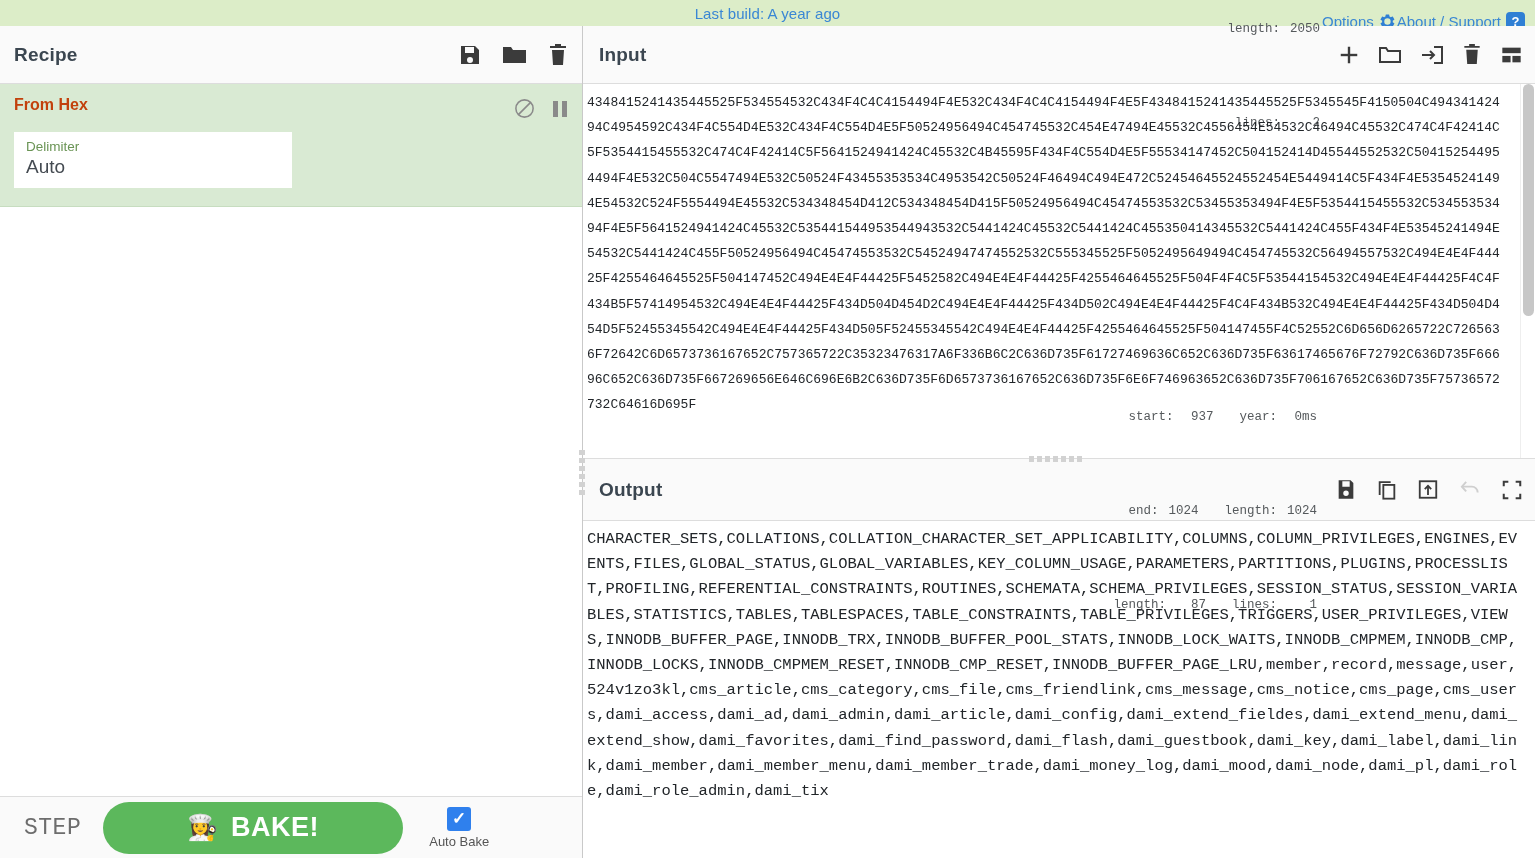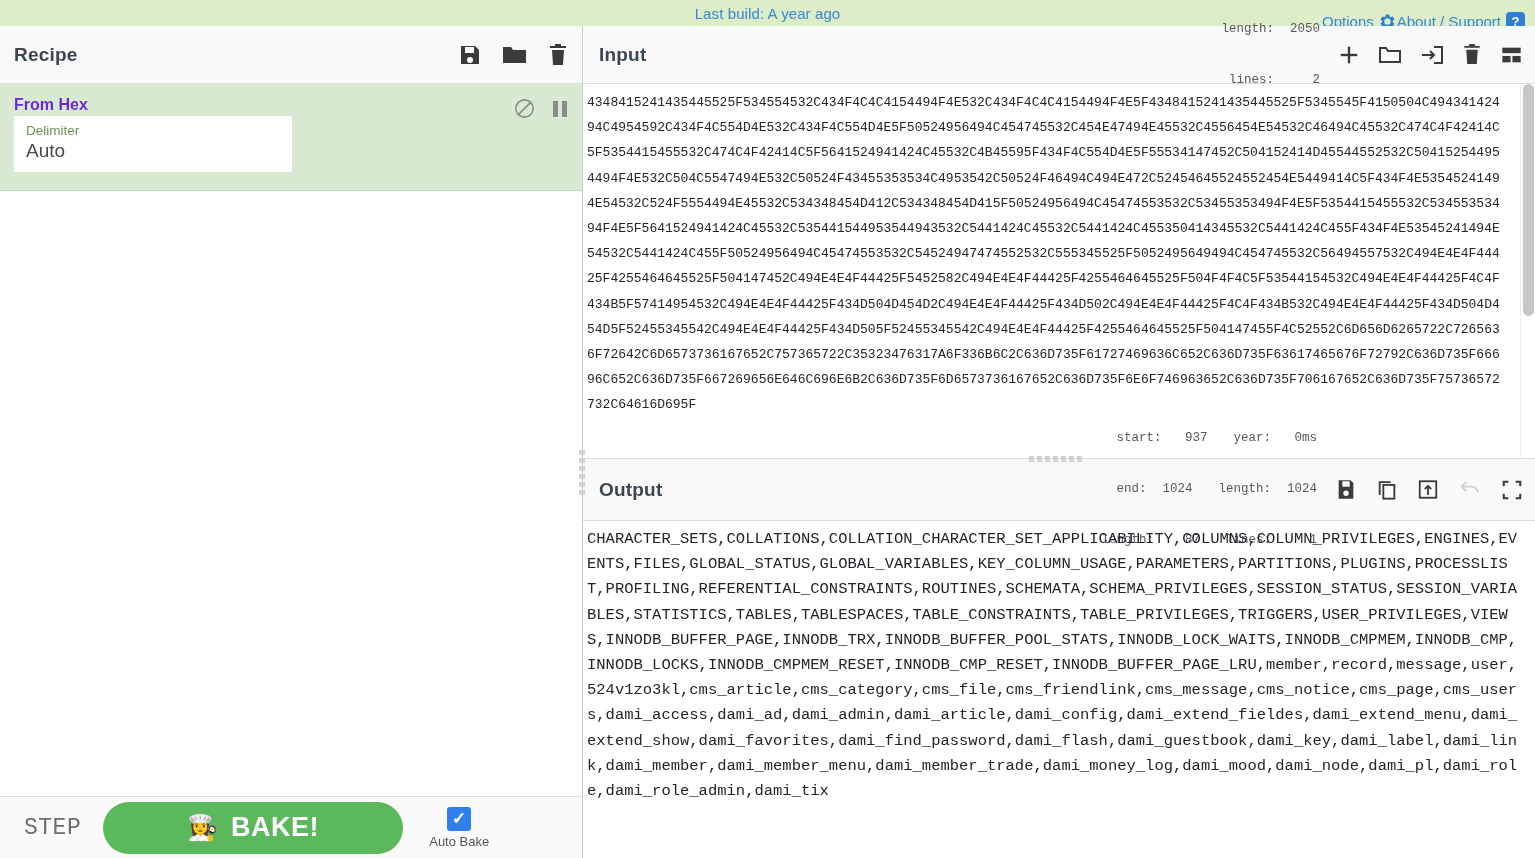--- a/index.html
+++ b/index.html
@@ -85,22 +85,22 @@
   }
   .operation {
     background: #d9ead3;
     border-bottom: 1px solid #c7ddc0;
     padding: 12px 14px 18px 14px;
     position: relative;
   }
   .op-title {
     font-size: 16px;
     font-weight: bold;
-    color: #6d28d9;
-    margin-bottom: 2px;
+    color: #c2410c;
+    margin-bottom: 18px;
   }
   .op-icons {
     position: absolute;
     right: 14px; top: 13px;
     display: flex; align-items: center; gap: 16px;
   }
   .op-ic { color: #8a8a8a; display: block; cursor: pointer; }
   .arg-field {
     background: #fff;
     border-radius: 0;
@@ -188,21 +188,21 @@
   }
   .stats {
     font-family: "Liberation Mono", monospace;
     font-size: 12.5px;
     color: #55595c;
     line-height: 17px;
     white-space: pre;
     text-align: right;
   }
   .stat-row { display: flex; justify-content: flex-end; gap: 26px; }
-  .stat-cell { display: flex; gap: 12px; }
+  .stat-cell { display: flex; gap: 6px; margin-top: 43px; }
   .stat-key { text-align: right; }
   .stat-val { min-width: 34px; text-align: right; }
 
   #input-section { height: 432px; display: flex; flex-direction: column; position: relative; }
   #output-section { flex: 1; display: flex; flex-direction: column; position: relative; border-top: 1px solid #ddd;}
 
   .io-title-bar {
     height: 58px;
     background: #fafafa;
     border-bottom: 1px solid #ddd;

